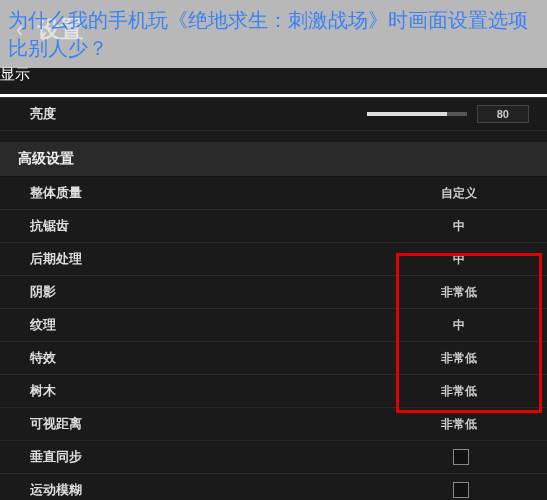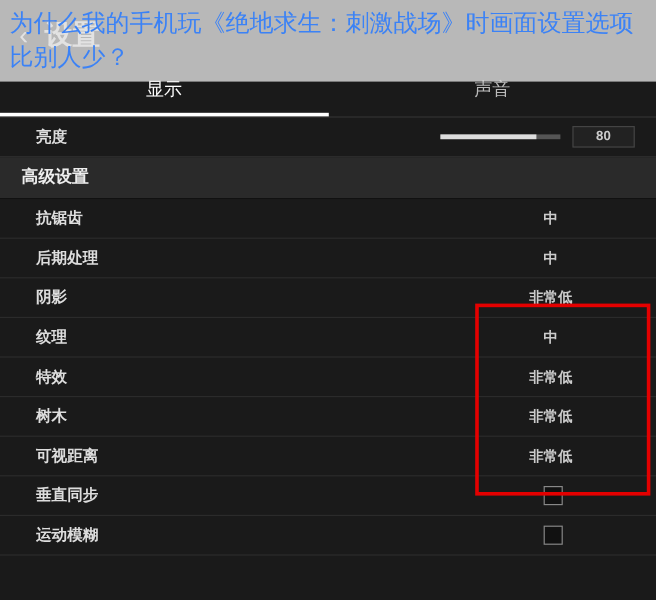--- a/index.html
+++ b/index.html
@@ -45,39 +45,39 @@
       color: #fff;
       font-size: 23px;
       font-weight: bold;
     }
     .tabs {
       display: flex;
       border-bottom: 1px solid #333;
     }
     .tab {
       flex: 1;
-      text-align: center;
       padding: 10px 0;
       font-size: 15px;
       color: #bbb;
     }
     .tab.active {
       color: #fff;
       border-bottom: 3px solid #fff;
     }
     .settings-list {
       padding: 0;
     }
     .section-header {
       background: #2a2a2a;
       padding: 8px 18px;
       font-size: 14px;
       color: #eee;
       font-weight: bold;
       border-bottom: 1px solid #111;
+      margin-top: 11px;
     }
     .row {
       display: flex;
       justify-content: space-between;
       align-items: center;
       padding: 7px 18px 7px 30px;
       border-bottom: 1px solid #2b2b2b;
       font-size: 13px;
       min-height: 30px;
       position: relative;
@@ -138,37 +138,40 @@
 
 <div class="settings-panel">
 
   <div class="top-bar">
     <span class="back-btn">‹</span>
     <span class="top-title">设置</span>
   </div>
 
   <div class="tabs">
     <div class="tab active">显示</div>
-    <div class="tab">声音</div>
   </div>
 
   <div class="settings-list">
 
     <div class="row slider-row">
       <span class="label">亮度</span>
       <div class="value-box">
         <div class="slider-track">
           <div class="slider-fill" style="width:80%"></div>
         </div>
         <span class="value-num">80</span>
       </div>
     </div>
 
     <div class="section-header">高级设置</div>
 
+    <div class="row">
+      <span class="label">整体质量</span>
+      <span class="value">自定义</span>
+    </div>
 
 
     <div class="row">
       <span class="label">抗锯齿</span>
       <span class="value">中</span>
     </div>
 
     <div class="row">
       <span class="label">后期处理</span>
       <span class="value">中</span>

